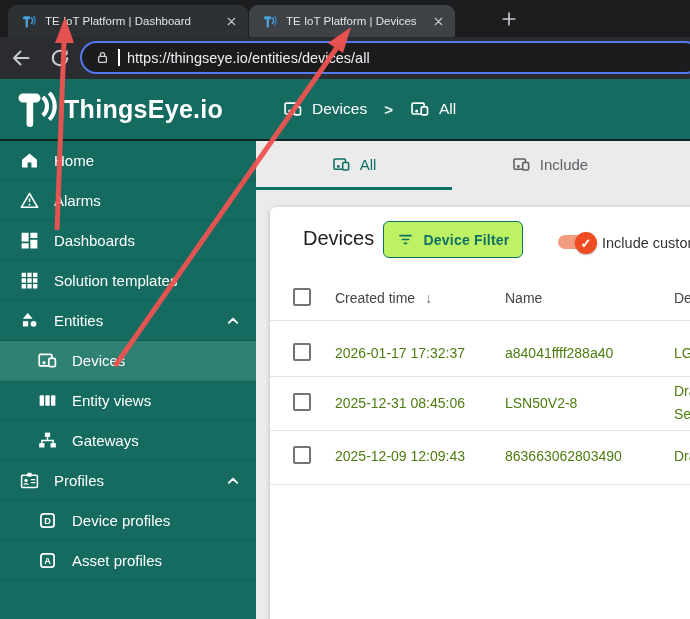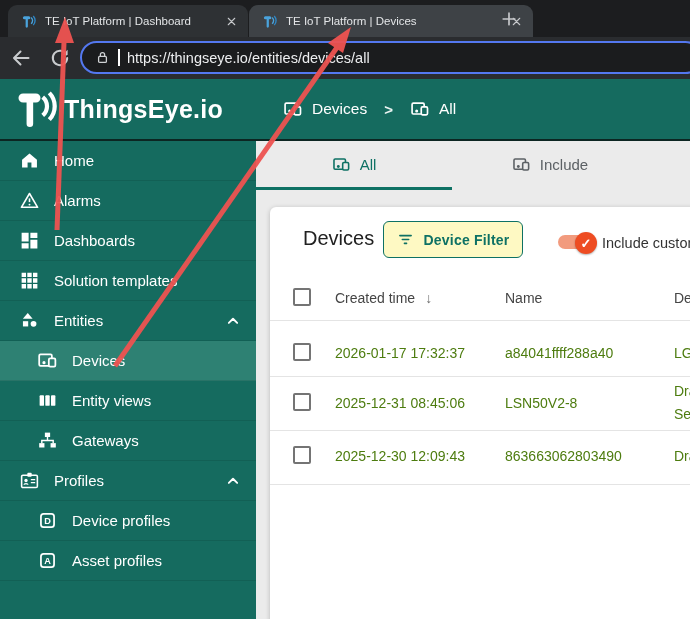--- a/index.html
+++ b/index.html
@@ -4,21 +4,21 @@
 <style>
   * { margin:0; padding:0; box-sizing:border-box; }
   html,body { width:690px; height:619px; }
   body { position:relative; overflow:hidden; font-family:"Liberation Sans",sans-serif; background:#ebebeb; }
   svg { display:block; }
 
   
   .tabbar { position:absolute; left:0; top:0; right:0; height:37px; background:#1c1d1f; }
   .btab { position:absolute; top:5px; height:32px; border-radius:9px 9px 0 0; display:flex; align-items:center; padding:0 8px 0 11px; gap:8px; }
   .btab.t1 { left:8px; width:240px; background:#2e3134; }
-  .btab.t2 { left:249px; width:284px; background:#3e4246; }
+  .btab.t2 { left:249px; width:206px; background:#3e4246; }
   .btab-title { flex:1; font-size:11.5px; color:#e3e5e7; white-space:nowrap; overflow:hidden; }
   .iconbtn { width:18px; height:18px; display:flex; align-items:center; justify-content:center; flex:none; }
   .newtab { position:absolute; left:499px; top:9px; width:20px; height:20px; }
 
   .toolbar { position:absolute; left:0; top:37px; right:0; height:42px; background:#2a2c2f; }
   .navbtn { position:absolute; top:9px; width:24px; height:24px; }
   .navbtn.back { left:9px; }
   .navbtn.reload { left:48px; }
   .addr { position:absolute; left:80px; top:4px; height:33px; right:-12px; background:#1b1c1e; border:2px solid #5478f0; border-radius:17px; display:flex; align-items:center; padding:0 12px; gap:7px; }
   .caret { width:2px; height:17px; background:#fff; flex:none; }
@@ -44,21 +44,21 @@
 
   
   .main { position:absolute; left:256px; top:141px; right:0; bottom:0; background:#ebebeb; }
   .mtab { position:absolute; top:0; height:47px; width:196px; display:flex; align-items:center; justify-content:center; gap:9px; font-size:15px; font-weight:500; cursor:pointer; }
   .mtab.all { left:0; color:#0e7164; }
   .mtab.groups { left:196px; color:#5c6165; }
   .underline { position:absolute; left:0; top:46px; width:196px; height:3px; background:#0e7164; }
 
   .card { position:absolute; left:14px; top:66px; right:-8px; bottom:-8px; background:#fff; border-radius:6px 0 0 0; box-shadow:0 1px 5px rgba(0,0,0,.22); }
   .ctitle { position:absolute; left:33px; top:20px; font-size:20px; color:#212121; }
-  .fbtn { position:absolute; left:113px; top:14px; width:140px; height:37px; background:#fef9c3; border:1px solid #0e7164; border-radius:6px; color:#0e7164; display:flex; align-items:center; justify-content:center; gap:10px; font-size:14px; font-weight:600; letter-spacing:.2px; cursor:pointer; }
+  .fbtn { position:absolute; left:113px; top:14px; width:140px; height:37px; background:#bef264; border:1px solid #0e7164; border-radius:6px; color:#0e7164; display:flex; align-items:center; justify-content:center; gap:10px; font-size:14px; font-weight:600; letter-spacing:.2px; cursor:pointer; }
   .toggle { position:absolute; left:288px; top:28px; width:34px; height:14px; border-radius:7px; background:#f29b7e; cursor:pointer; }
   .thumb { position:absolute; left:305px; top:25px; width:22px; height:22px; border-radius:50%; background:#ee4c22; box-shadow:0 1px 2px rgba(0,0,0,.3); display:flex; align-items:center; justify-content:center; color:#fff; font-size:13px; font-weight:bold; }
   .tlabel { position:absolute; left:332px; top:28px; font-size:14.5px; color:#333; white-space:nowrap; }
 
   .cb { position:absolute; width:18px; height:18px; border:2px solid #747474; border-radius:2px; background:#fff; cursor:pointer; }
   .hcol { position:absolute; top:83px; font-size:14px; font-weight:500; color:#454545; white-space:nowrap; cursor:pointer; }
   .sortglyph { color:#6f6f6f; margin-left:10px; font-size:14px; }
   .rdiv { position:absolute; left:0; right:0; height:1px; background:#e4e4e4; }
   .cell { position:absolute; font-size:14px; color:#4d7c0f; white-space:nowrap; }
   .cx1 { left:65px; } .cx2 { left:235px; } .cx3 { left:404px; }
@@ -344,21 +344,21 @@
       <div class="cb" style="left:23px; top:186px;"></div>
       <div class="cell cx1" style="top:188px;">2025-12-31 08:45:06</div>
       <div class="cell cx2" style="top:188px;">LSN50V2-8</div>
       <div class="cell cx3" style="top:176px;">Dra</div>
       <div class="cell cx3" style="top:199px;">Se</div>
     </div>
     <div class="rdiv" style="top:223px;"></div>
 
     <div>
       <div class="cb" style="left:23px; top:239px;"></div>
-      <div class="cell cx1" style="top:241px;">2025-12-30 12:09:43</div>
+      <div class="cell cx1" style="top:241px;">2025-12-09 12:09:43</div>
       <div class="cell cx2" style="top:241px;">863663062803490</div>
       <div class="cell cx3" style="top:241px;">Dra</div>
     </div>
     <div class="rdiv" style="top:277px;"></div>
   </div>
 </div>
 
 <svg class="arrows" width="690" height="619" viewBox="0 0 690 619">
   <g opacity="0.95">
     <line x1="57" y1="230" x2="64" y2="42" stroke="#ee5351" stroke-width="5"></line>

